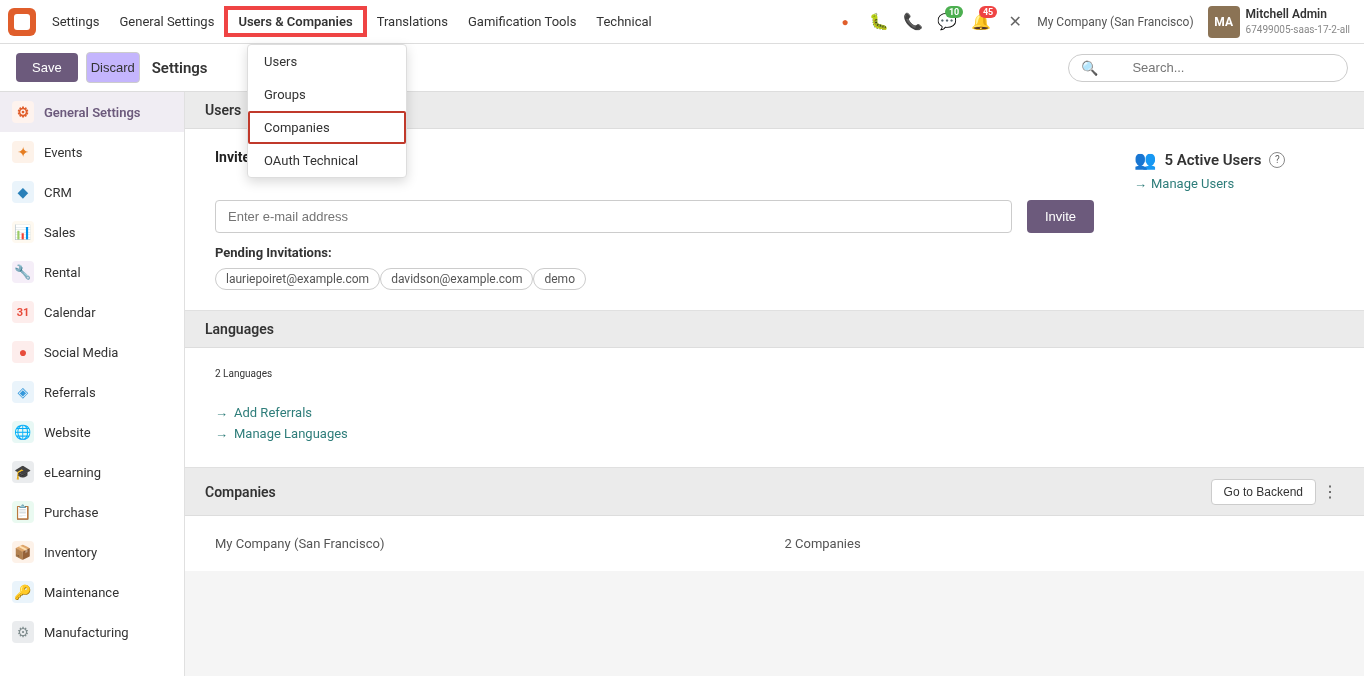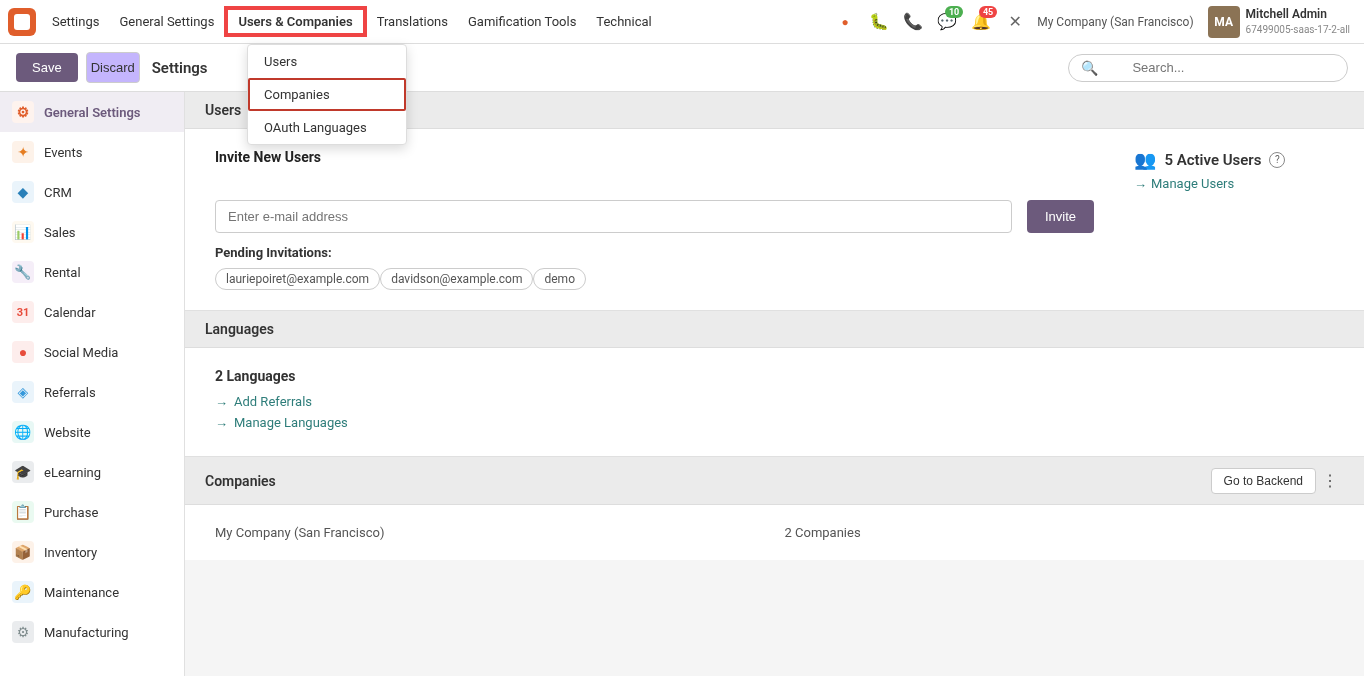--- a/index.html
+++ b/index.html
@@ -110,21 +110,21 @@
     .active-users-count { font-size: 15px; font-weight: 600; color: #333; }
     .help-icon {
       width: 16px; height: 16px; border-radius: 50%; border: 1px solid #888;
       display: inline-flex; align-items: center; justify-content: center;
       font-size: 10px; color: #666; cursor: pointer;
     }
     .manage-link { color: #2e7d7a; font-size: 13px; cursor: pointer; display: flex; align-items: center; gap: 4px; }
     .arrow-right { color: #2e7d7a; font-size: 13px; }
 
     
-    .lang-count { font-weight: 700; font-size: 14px; margin-bottom: 10px; }
+    .lang-count { font-weight: 400; font-size: 10px; margin-bottom: 26px; }
     .link-item { display: flex; align-items: center; gap: 6px; color: #2e7d7a; cursor: pointer; font-size: 13px; margin-bottom: 6px; }
 
     
     .companies-header {
       background: #ebebeb; padding: 10px 20px; font-size: 14px; font-weight: 600;
       color: #333; border-bottom: 1px solid #ddd; display: flex; align-items: center;
     }
     .companies-header-title { flex: 1; }
     .go-to-backend {
       background: #fff; border: 1px solid #ccc; border-radius: 4px;
@@ -315,15 +315,16 @@
         <div class="company-col">My Company (San Francisco)</div>
         <div class="company-col">2 Companies</div>
       </div>
     </div>
 
   </div>
 </div>
 
 <div class="dropdown-overlay">
   <div class="dropdown-item">Users</div>
+  <div class="dropdown-item">Groups</div>
   <div class="dropdown-item highlighted">Companies</div>
-  <div class="dropdown-item">OAuth Languages</div>
+  <div class="dropdown-item">OAuth Technical</div>
 </div>
 
 </body></html>

